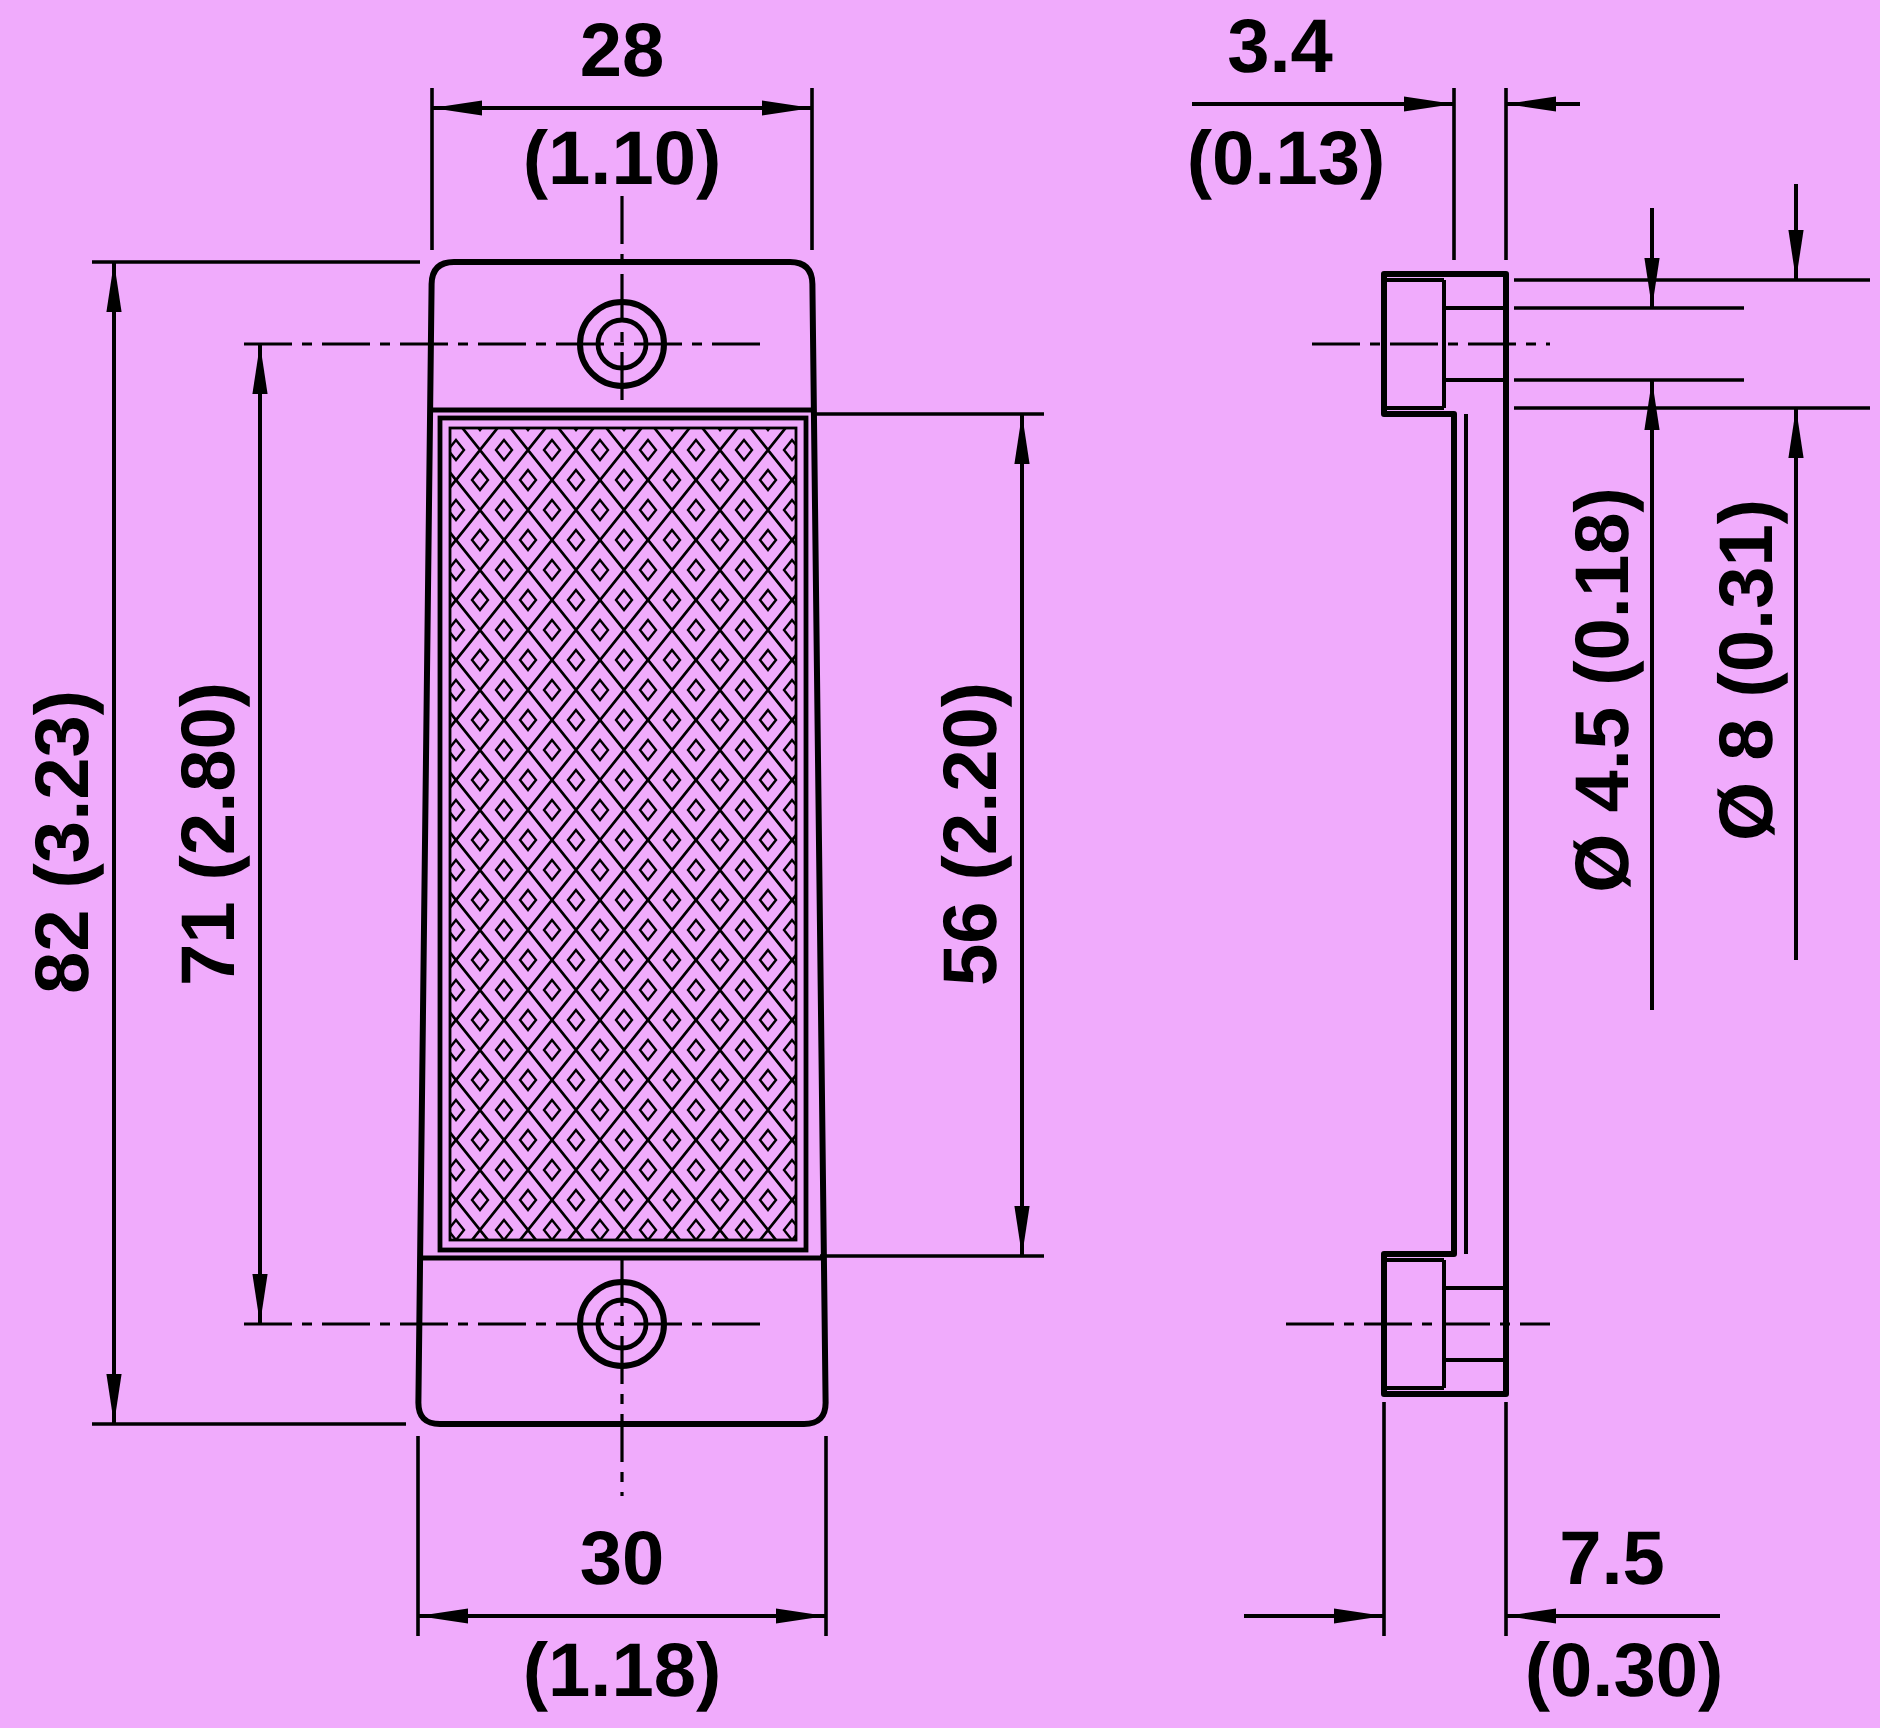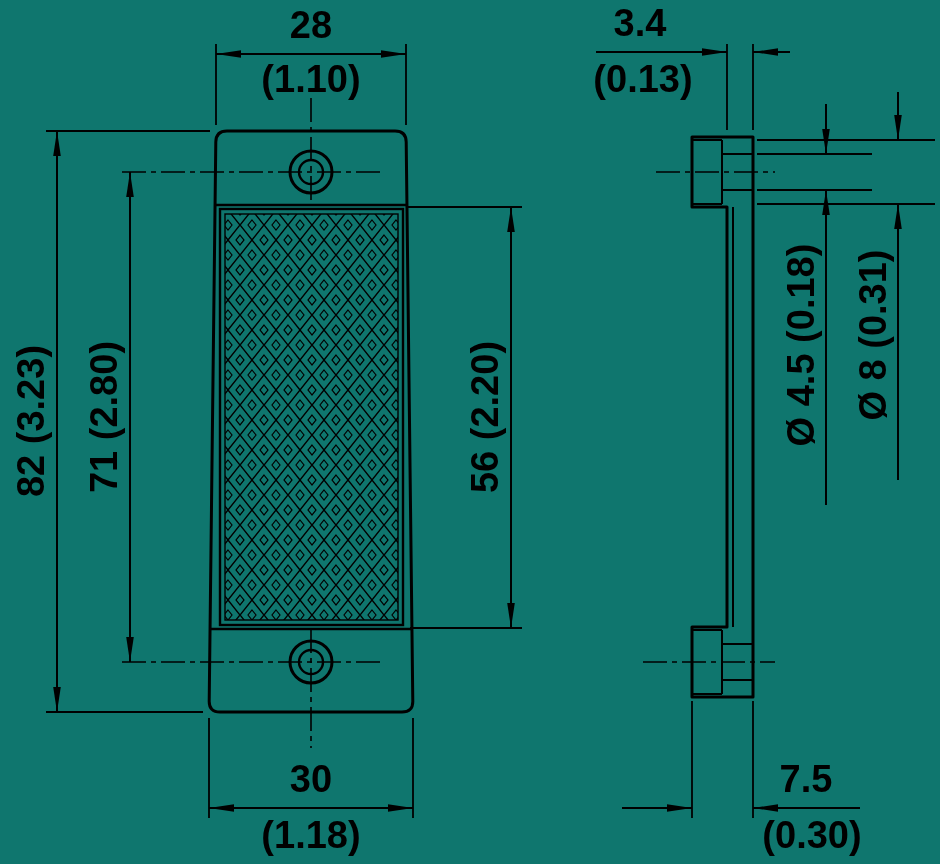--- a/index.html
+++ b/index.html
@@ -6,21 +6,21 @@
     margin: 0;
     padding: 0;
     background: #ffffff;
     width: 940px;
     height: 864px;
     overflow: hidden;
   }
   #drawing-wrap {
     width: 940px;
     height: 864px;
-    background: #0f766e;
+    background: #f0abfc;
   }
   svg { display: block; }
   text {
     font-family: "Liberation Sans", sans-serif;
     font-weight: 700;
     font-size: 38px;
     fill: #000000;
   }
   .outline   { stroke: #000; stroke-width: 3;   fill: none; stroke-linejoin: round; }
   .edge      { stroke: #000; stroke-width: 2.4; fill: none; }

